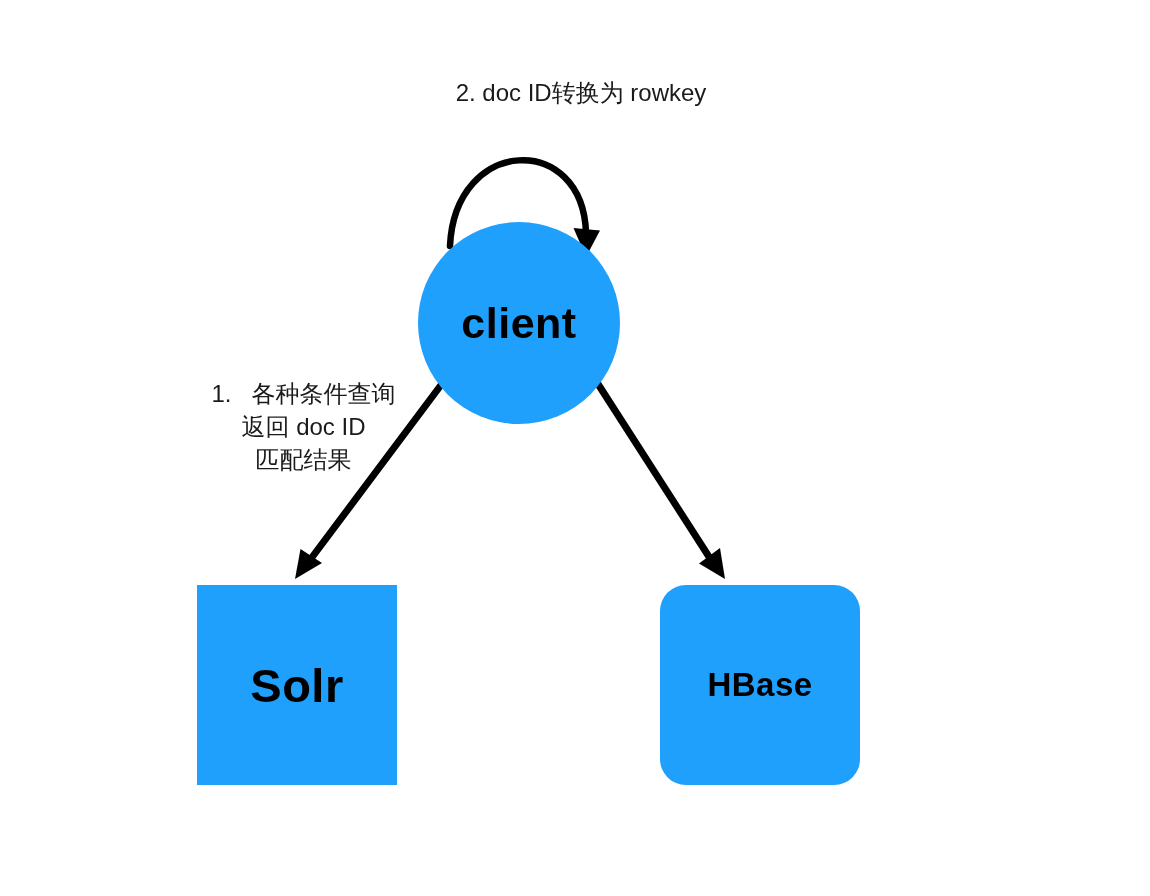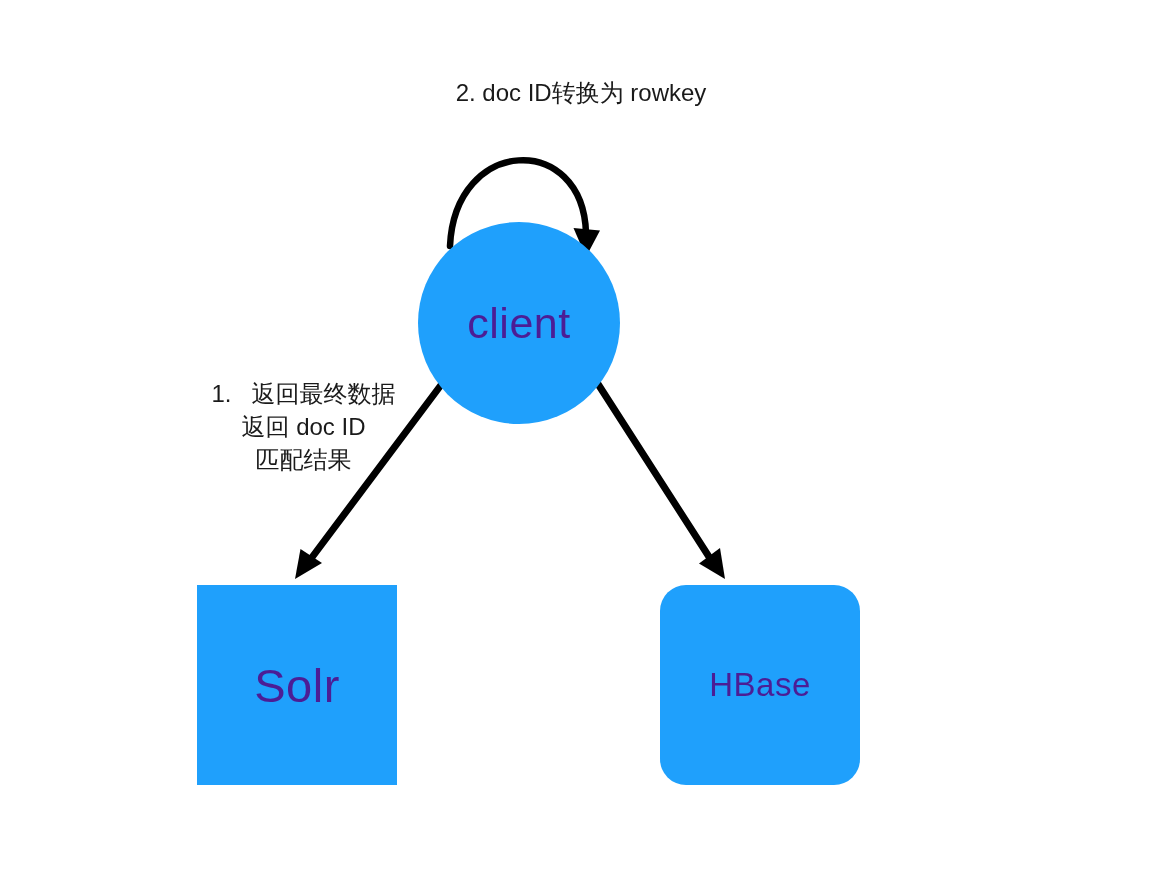--- a/index.html
+++ b/index.html
@@ -27,22 +27,22 @@
     height: 896px;
   }
 
   
   .node {
     position: absolute;
     display: flex;
     align-items: center;
     justify-content: center;
     background: #1FA0FC;
-    color: #4c1d95;
-    font-weight: 400;
+    color: #000000;
+    font-weight: 700;
     letter-spacing: 0.5px;
     z-index: 3;
   }
   #node-client {
     left: 418px;
     top: 222px;
     width: 202px;
     height: 202px;
     border-radius: 50%;
     font-size: 43px;
@@ -134,21 +134,21 @@
 
   <div id="node-hbase" class="node">
     <span>HBase</span>
   </div>
 
   <div id="label-top" class="edge-label">
     <span class="lbl-line">2. doc ID转换为 rowkey</span>
   </div>
 
   <div id="label-left" class="edge-label">
-    <span class="lbl-line l-first"><span>1.</span><span class="indent"></span><span>返回最终数据</span></span>
+    <span class="lbl-line l-first"><span>1.</span><span class="indent"></span><span>各种条件查询</span></span>
     <span class="lbl-line">返回 doc ID</span>
     <span class="lbl-line">匹配结果</span>
   </div>
 
   <div id="label-right" class="edge-label">
   </div>
 
 </div>
 
 </body></html>

